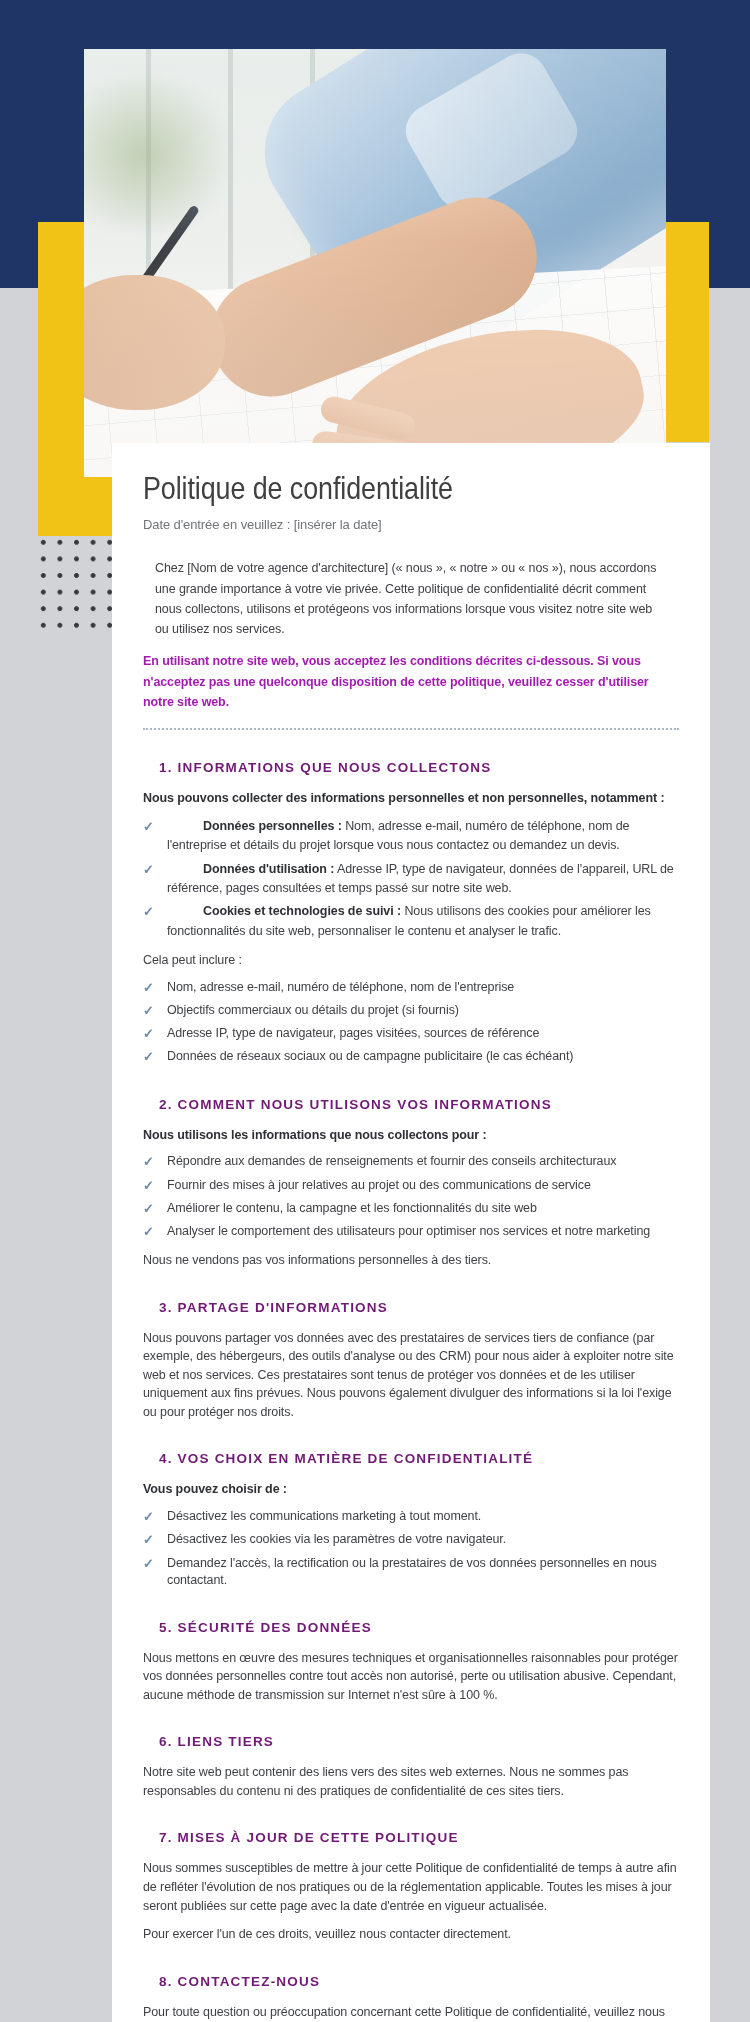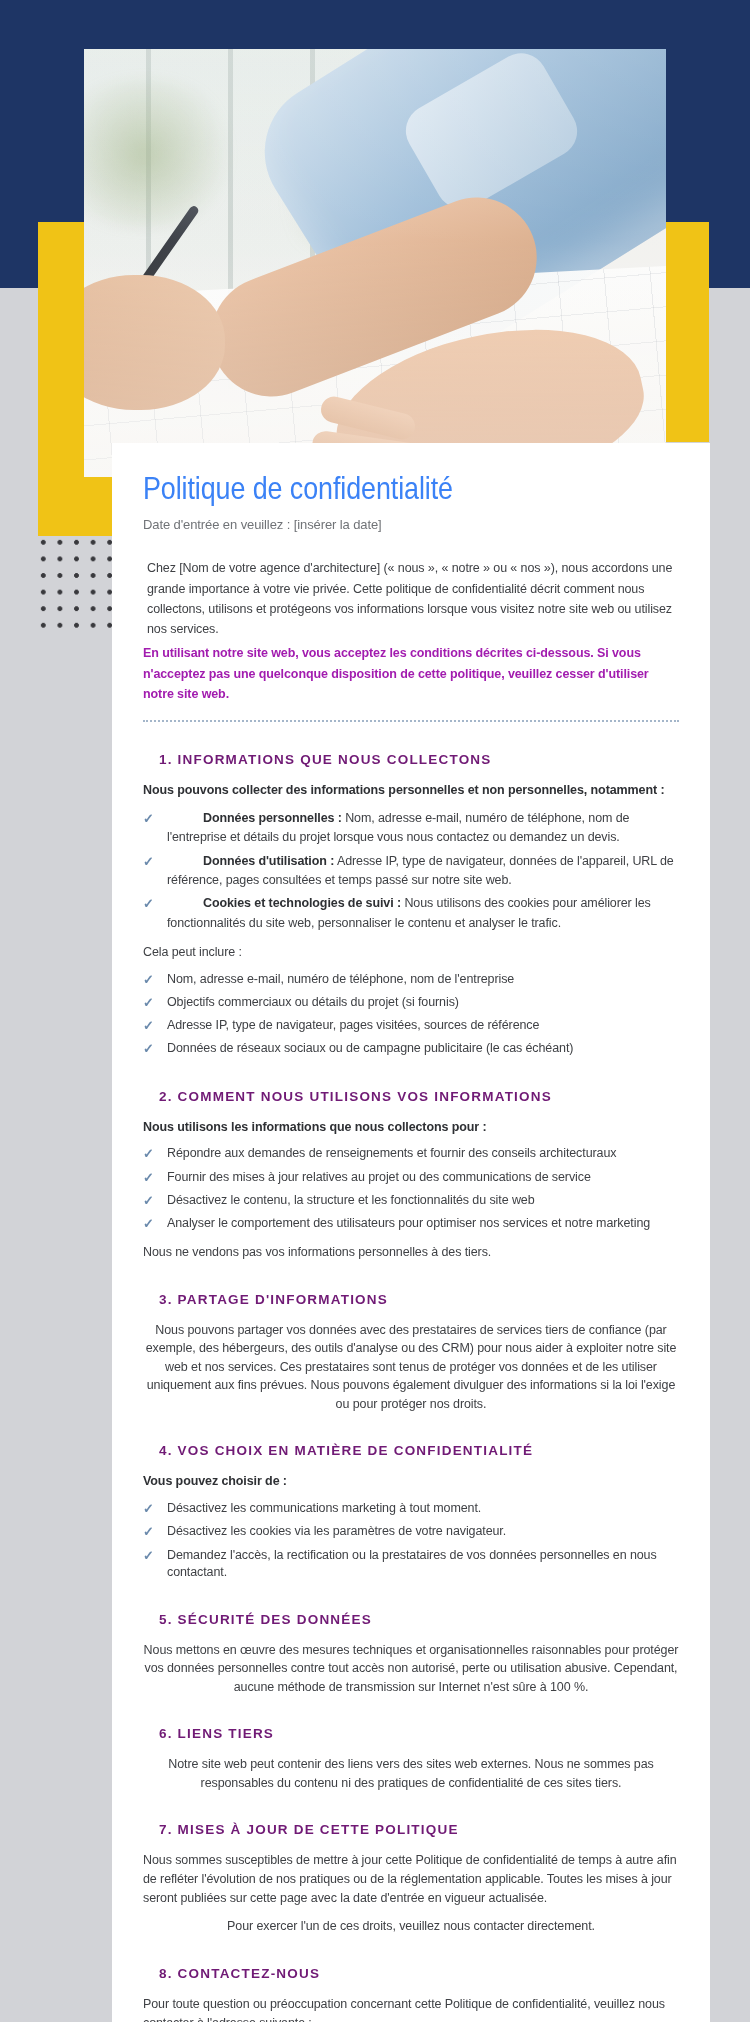--- a/index.html
+++ b/index.html
@@ -55,32 +55,32 @@
 
   
   .dots{position:absolute;left:35px;top:534px;width:84px;height:100px;
     background-image:radial-gradient(circle,#39393d 2.1px,rgba(0,0,0,0) 2.6px);
     background-size:16.6px 16.6px;}
 
   
   .card{position:absolute;left:112px;top:443px;width:598px;min-height:1549px;
     background:#ffffff;padding:20px 31px 30px;color:#3f4145;font-size:12.5px;letter-spacing:-0.1px;}
 
-  .title{margin:6px 0 10px;font-size:32px;font-weight:400;color:#3b82f6;line-height:1.2;white-space:nowrap;}
+  .title{margin:6px 0 10px;font-size:32px;font-weight:400;color:#404040;line-height:1.2;white-space:nowrap;}
   .title span{display:inline-block;transform:scaleX(.84);transform-origin:0 50%;}
   .date-line{color:#707377;font-size:13px;margin:0 0 26px;}
 
-  .intro{margin:4px;line-height:1.62;}
+  .intro{margin:12px;line-height:1.62;}
   .intro-bold{margin:0 0 6px;line-height:1.62;font-weight:700;color:#a21caf;}
   .divider{border:0;border-top:2px dotted #a4b6ca;margin:16px 0 0;}
 
   .h2{margin:30px 16px 14px;font-size:13.5px;font-weight:700;letter-spacing:1.2px;color:#701a75;}
   .lead{margin:0 0 9px;font-weight:700;color:#2e3034;line-height:1.5;}
   .para{margin:8px 0 10px;line-height:1.5;}
-  .para-tight{margin:0;line-height:1.48;text-align:center;}
+  .para-tight{margin:0;line-height:1.48;}
 
   .check-item{display:flex;margin:0 0 4px;line-height:1.55;}
   .check-item .ck{flex:0 0 14px;margin-right:10px;color:#6b8aac;font-weight:700;font-size:13px;}
   .check-item .tx{flex:1;}
   .check-item .b{font-weight:700;color:#2e3034;padding-left:36px;}
   .list-plain .check-item{line-height:1.4;margin:0 0 5px;}
 
   .after-para{margin:10px 0 9px;line-height:1.5;}
 
   .contact-block{line-height:1.55;}
@@ -165,21 +165,21 @@
     <div class="check-item">
       <span class="ck">✓</span>
       <span class="tx">Répondre aux demandes de renseignements et fournir des conseils architecturaux</span>
     </div>
     <div class="check-item">
       <span class="ck">✓</span>
       <span class="tx">Fournir des mises à jour relatives au projet ou des communications de service</span>
     </div>
     <div class="check-item">
       <span class="ck">✓</span>
-      <span class="tx">Désactivez le contenu, la structure et les fonctionnalités du site web</span>
+      <span class="tx">Améliorer le contenu, la campagne et les fonctionnalités du site web</span>
     </div>
     <div class="check-item">
       <span class="ck">✓</span>
       <span class="tx">Analyser le comportement des utilisateurs pour optimiser nos services et notre marketing</span>
     </div>
   </div>
   <p class="after-para">Nous ne vendons pas vos informations personnelles à des tiers.</p>
 
   <h2 class="h2">3. PARTAGE D'INFORMATIONS</h2>
   <p class="para-tight">Nous pouvons partager vos données avec des prestataires de services tiers de confiance (par exemple, des hébergeurs, des outils d'analyse ou des CRM) pour nous aider à exploiter notre site web et nos services. Ces prestataires sont tenus de protéger vos données et de les utiliser uniquement aux fins prévues. Nous pouvons également divulguer des informations si la loi l'exige ou pour protéger nos droits.</p>

